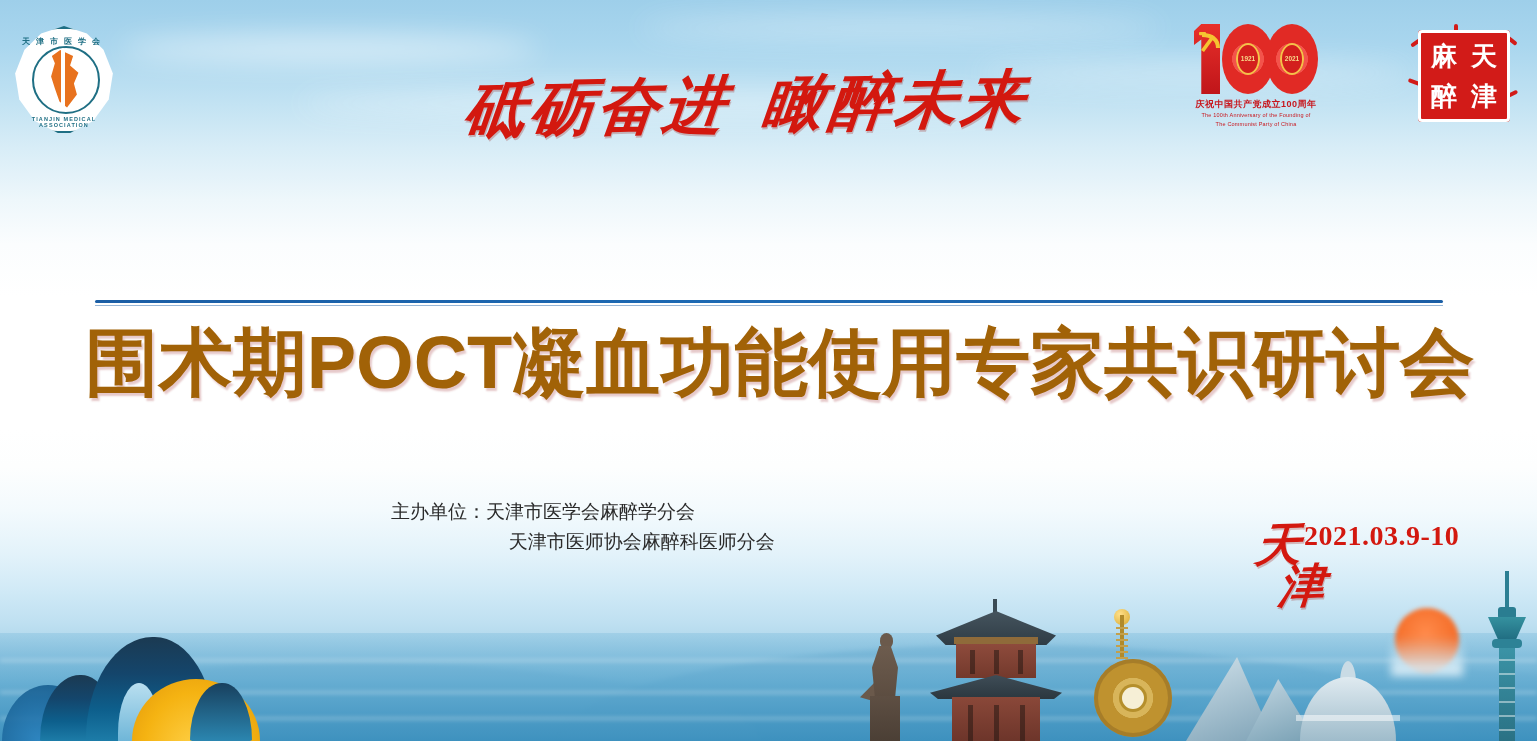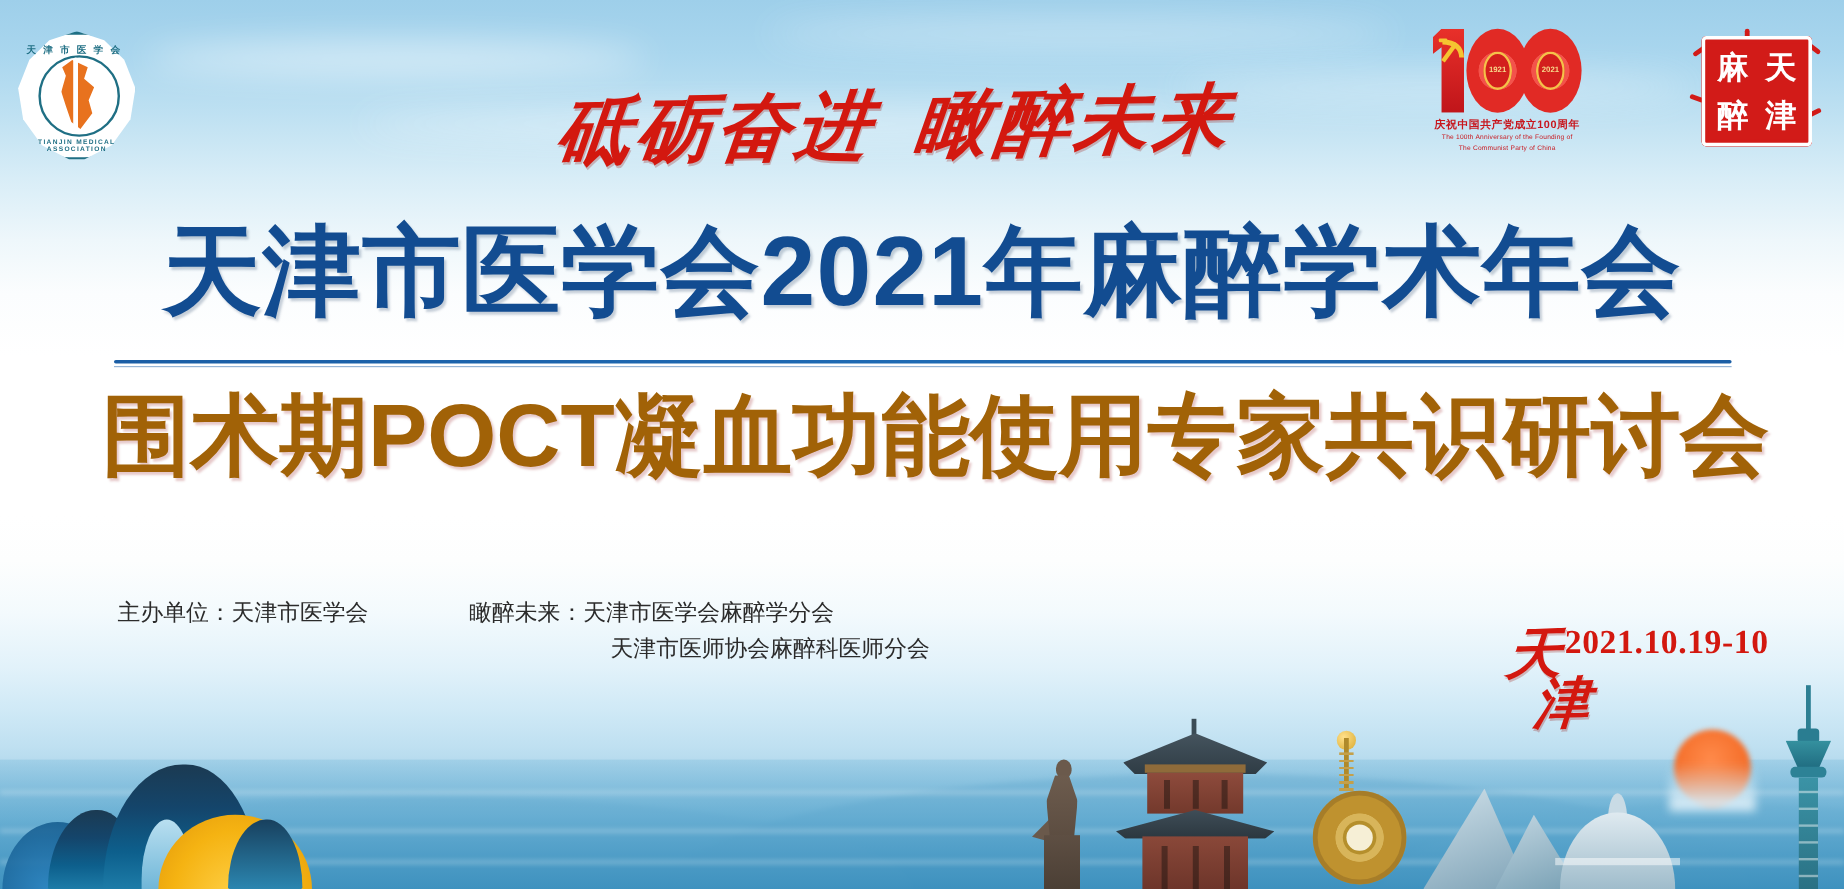--- a/index.html
+++ b/index.html
@@ -553,40 +553,36 @@
       <span>天</span>
       <span>醉</span>
       <span>津</span>
     </div>
   </div>
 
   <div class="calligraphy">
     <span>砥砺奋进</span><span class="gap"></span><span>瞰醉未来</span>
   </div>
 
-  <div class="title-main">天津市医学会2021年麻醉学术年会</div>
 
   <div class="divider"></div>
   <div class="divider-thin"></div>
 
   <div class="title-sub">围术期POCT凝血功能使用专家共识研讨会</div>
 
   <div class="orgs">
-    <div class="org-col org-1">
-      <span>主办单位：</span><span>天津市医学会</span>
-    </div>
 
     <div class="org-col org-2">
-      <span>瞰醉未来：</span><span>天津市医学会麻醉学分会</span>
+      <span>主办单位：</span><span>天津市医学会麻醉学分会</span>
       <span class="ind">天津市医师协会麻醉科医师分会</span>
     </div>
 
   </div>
 
   <div class="date-block">
     <div class="tj-cursive">
       <span>天</span>
       <span class="tj-c2">津</span>
     </div>
-    <div class="date-text">2021.10.19-10</div>
+    <div class="date-text">2021.03.9-10</div>
   </div>
 
 </div>
 
 </body></html>

